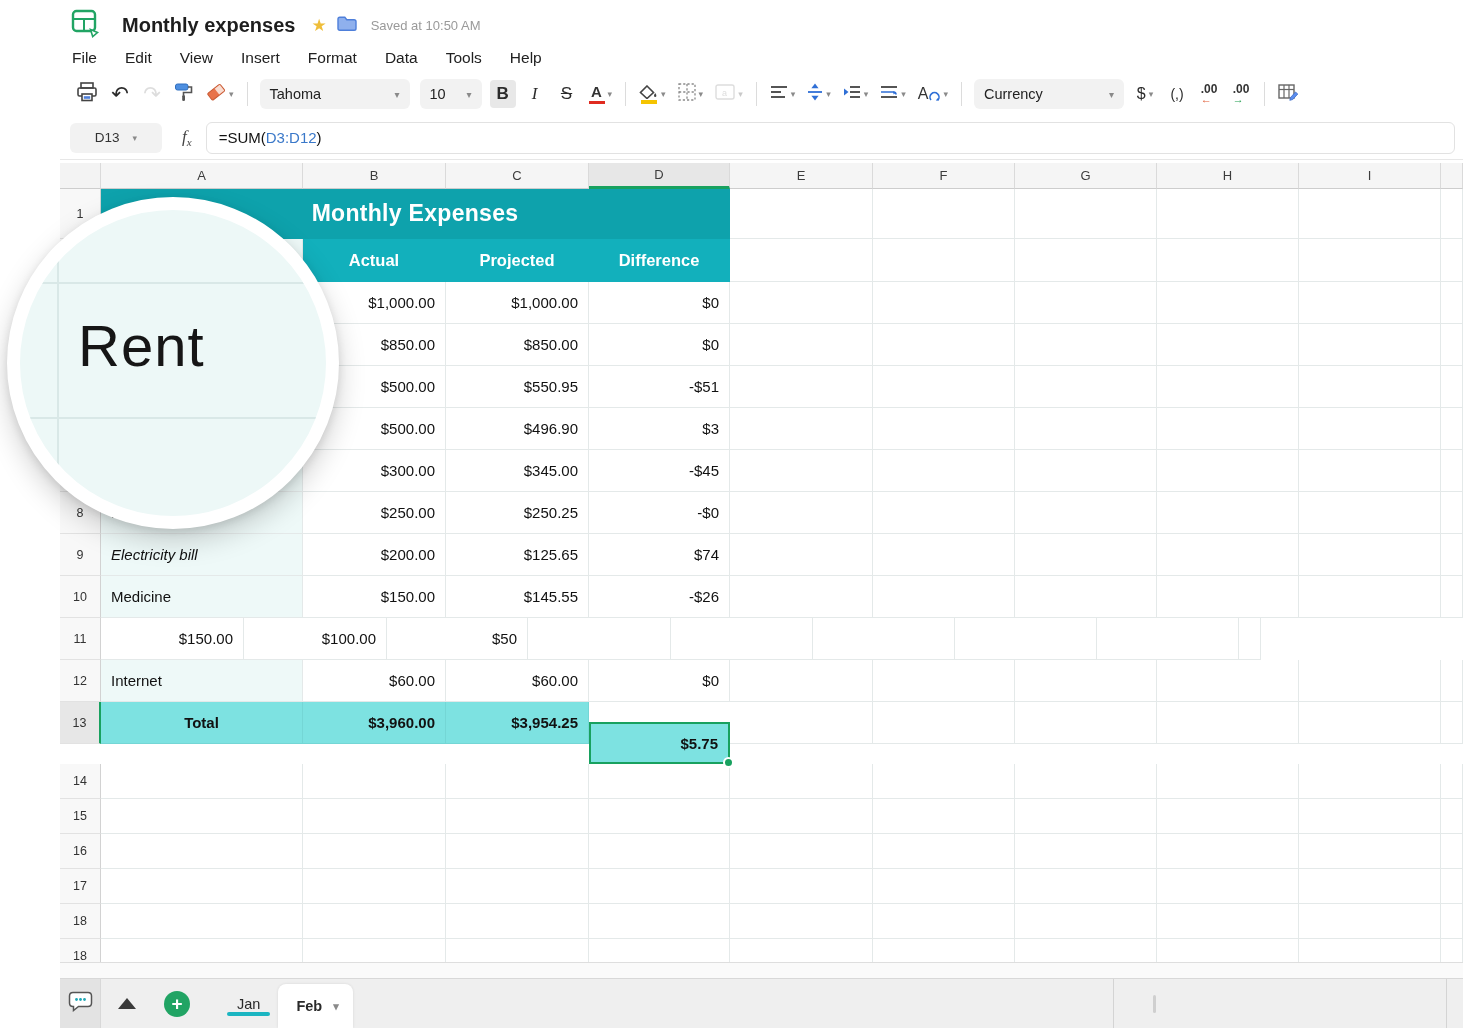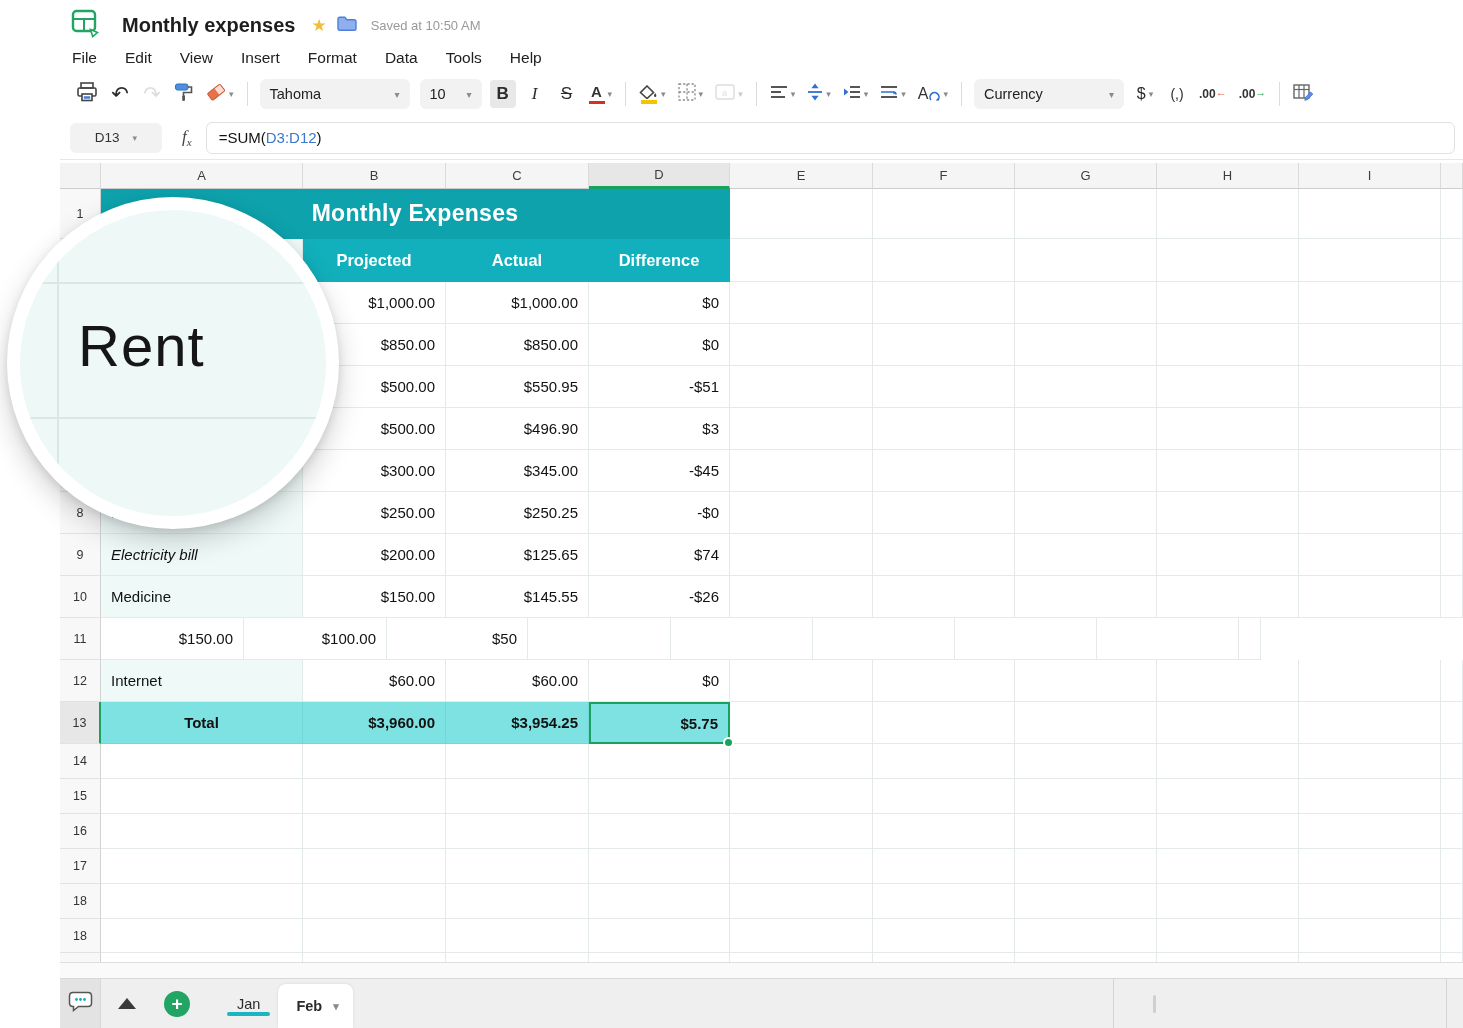--- a/index.html
+++ b/index.html
@@ -22,21 +22,21 @@
   .tb { height:28px; min-width:26px; display:flex; align-items:center; justify-content:center; border-radius:4px; padding:0 3px; margin:0 3px; }
   .tb.active { background:#e8e8e8; }
   .caret { font-size:9px; color:#8a8a8a; margin-left:3px; }
   .sep { width:1px; height:24px; background:#dcdcdc; margin:0 7px; }
   .selbox { background:#f2f2f2; border-radius:6px; height:30px; display:flex; align-items:center; justify-content:space-between; padding:0 10px; margin:0 5px; font-size:14.5px; color:#222; }
   .selbox .caret { font-size:10px; }
   .glyph { font-size:17px; color:#2b2b2b; }
   .ticon { display:flex; flex-direction:column; align-items:center; line-height:1; }
   .ticon .bar { width:16px; height:3.5px; margin-top:1.5px; }
   .ticon .letterA { font-size:15px; font-weight:700; color:#333; }
-  .num2 { display:flex; align-items:flex-start; line-height:1; font-size:12px; font-weight:700; color:#333; }
+  .num2 { display:flex; flex-direction:column; align-items:flex-start; line-height:1; font-size:12px; font-weight:700; color:#333; }
   .num2 .arrow { font-size:11px; font-weight:400; margin-top:-1px; }
   .disabled { opacity:.45; }
 
   
   .formulabar { position:absolute; left:0; top:116px; height:44px; width:1403px; display:flex; align-items:center; padding-left:10px; border-bottom:1px solid #e7e7e7; }
   .namebox { width:92px; height:30px; background:#f2f2f2; border-radius:6px; display:flex; align-items:center; justify-content:center; gap:10px; font-size:13.5px; color:#333; }
   .fx { margin:0 14px 0 20px; font-family:"Liberation Serif", serif; font-style:italic; font-size:17px; color:#444; }
   .fx sub { font-size:11px; }
   .fml { flex:1; height:32px; border:1px solid #e2e2e2; border-radius:6px; margin-right:8px; display:flex; align-items:center; padding-left:12px; font-size:15px; color:#111; }
   .fml .rng { color:#3a78c9; }
@@ -333,22 +333,22 @@
         <div class="cell " style="width: 143px; height: 50px;"></div>
         <div class="cell " style="width: 142px; height: 50px;"></div>
         <div class="cell " style="width: 142px; height: 50px;"></div>
         <div class="cell " style="width: 142px; height: 50px;"></div>
         <div class="cell " style="width: 142px; height: 50px;"></div>
         <div class="cell " style="width: 22px; height: 50px;"></div>
       </div>
       <div class="g-row">
         <div class="rowh" style="height: 43px;">2</div>
         <div class="cell tint" style="width: 202px; height: 43px;"></div>
+        <div class="cell thead" style="width: 143px; height: 43px;">Actual</div>
         <div class="cell thead" style="width: 143px; height: 43px;">Projected</div>
-        <div class="cell thead" style="width: 143px; height: 43px;">Actual</div>
         <div class="cell thead" style="width: 141px; height: 43px;">Difference</div>
         <div class="cell " style="width: 143px; height: 43px;"></div>
         <div class="cell " style="width: 142px; height: 43px;"></div>
         <div class="cell " style="width: 142px; height: 43px;"></div>
         <div class="cell " style="width: 142px; height: 43px;"></div>
         <div class="cell " style="width: 142px; height: 43px;"></div>
         <div class="cell " style="width: 22px; height: 43px;"></div>
       </div>
       <div class="g-row">
         <div class="rowh" style="height: 42px;">3</div>
@@ -477,21 +477,21 @@
         <div class="cell " style="width: 142px; height: 42px;"></div>
         <div class="cell " style="width: 142px; height: 42px;"></div>
         <div class="cell " style="width: 142px; height: 42px;"></div>
         <div class="cell " style="width: 22px; height: 42px;"></div>
       </div>
       <div class="g-row">
         <div class="rowh selrow" style="height: 42px;">13</div>
         <div class="cell totalrow totallbl" style="width: 202px; height: 42px;">Total</div>
         <div class="cell totalrow val" style="width: 143px; height: 42px;">$3,960.00</div>
         <div class="cell totalrow val" style="width: 143px; height: 42px;">$3,954.25</div>
-        <div class="cell totalrow val selcell" style="width: 141px; height: 42px;">$5.75<div class="handle"></div></div>
+        <div class="cell totalrow val selcell" style="width: 141px; height: 42px; margin-top: 20px;">$5.75<div class="handle"></div></div>
         <div class="cell " style="width: 143px; height: 42px;"></div>
         <div class="cell " style="width: 142px; height: 42px;"></div>
         <div class="cell " style="width: 142px; height: 42px;"></div>
         <div class="cell " style="width: 142px; height: 42px;"></div>
         <div class="cell " style="width: 142px; height: 42px;"></div>
         <div class="cell " style="width: 22px; height: 42px;"></div>
       </div>
       <div class="g-row">
         <div class="rowh" style="height: 35px;">14</div>
         <div class="cell " style="width: 202px; height: 35px;"></div>

